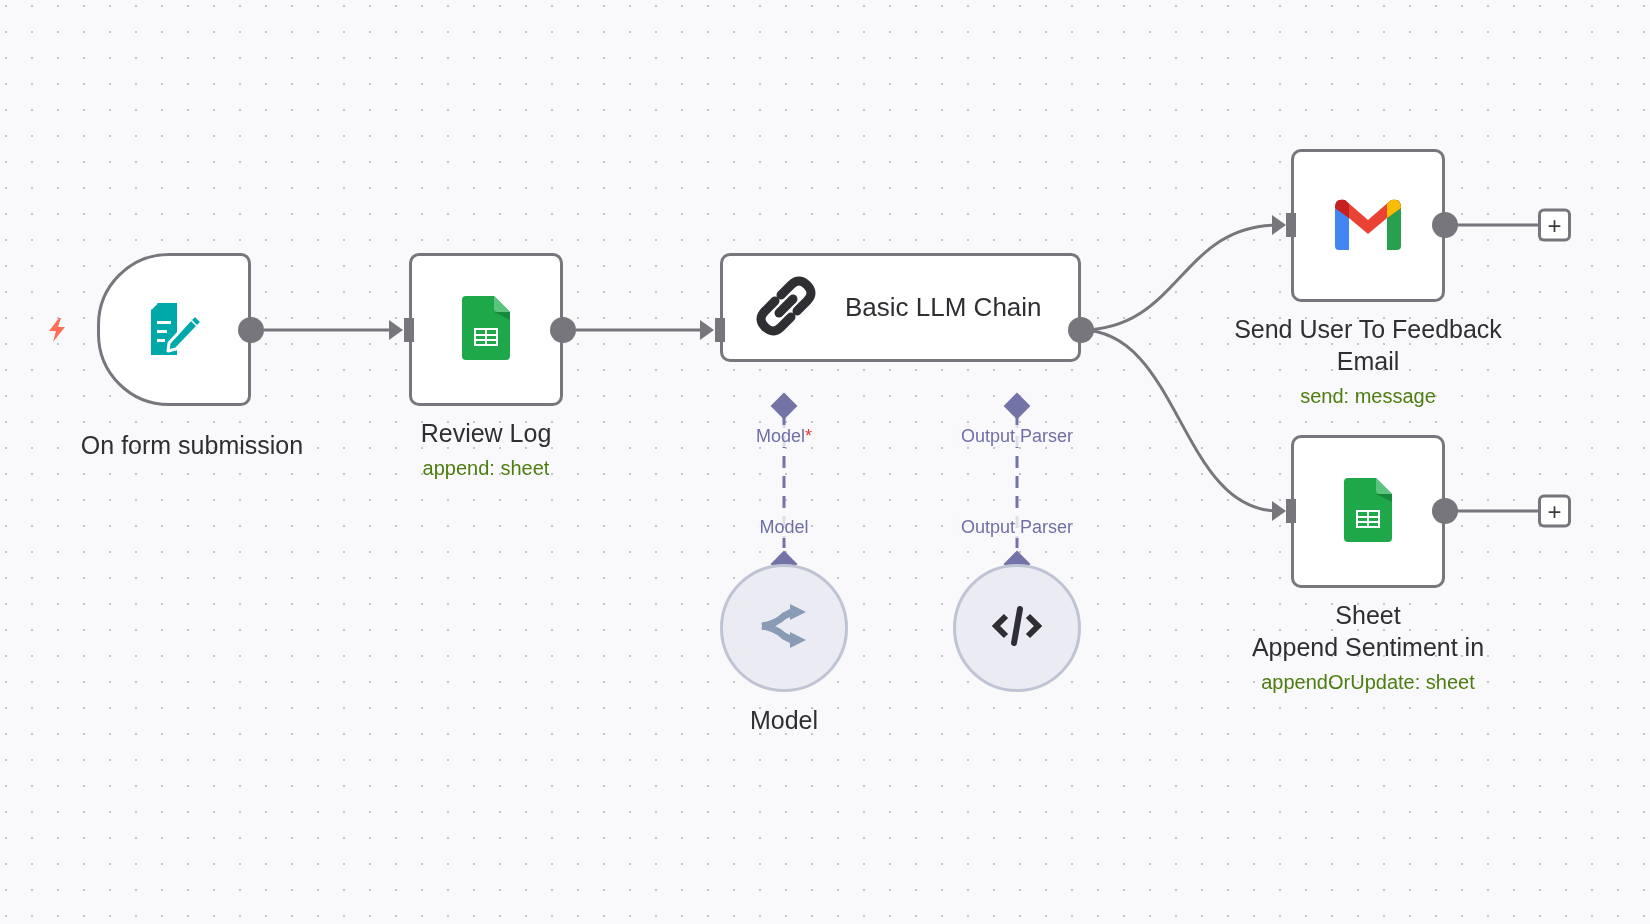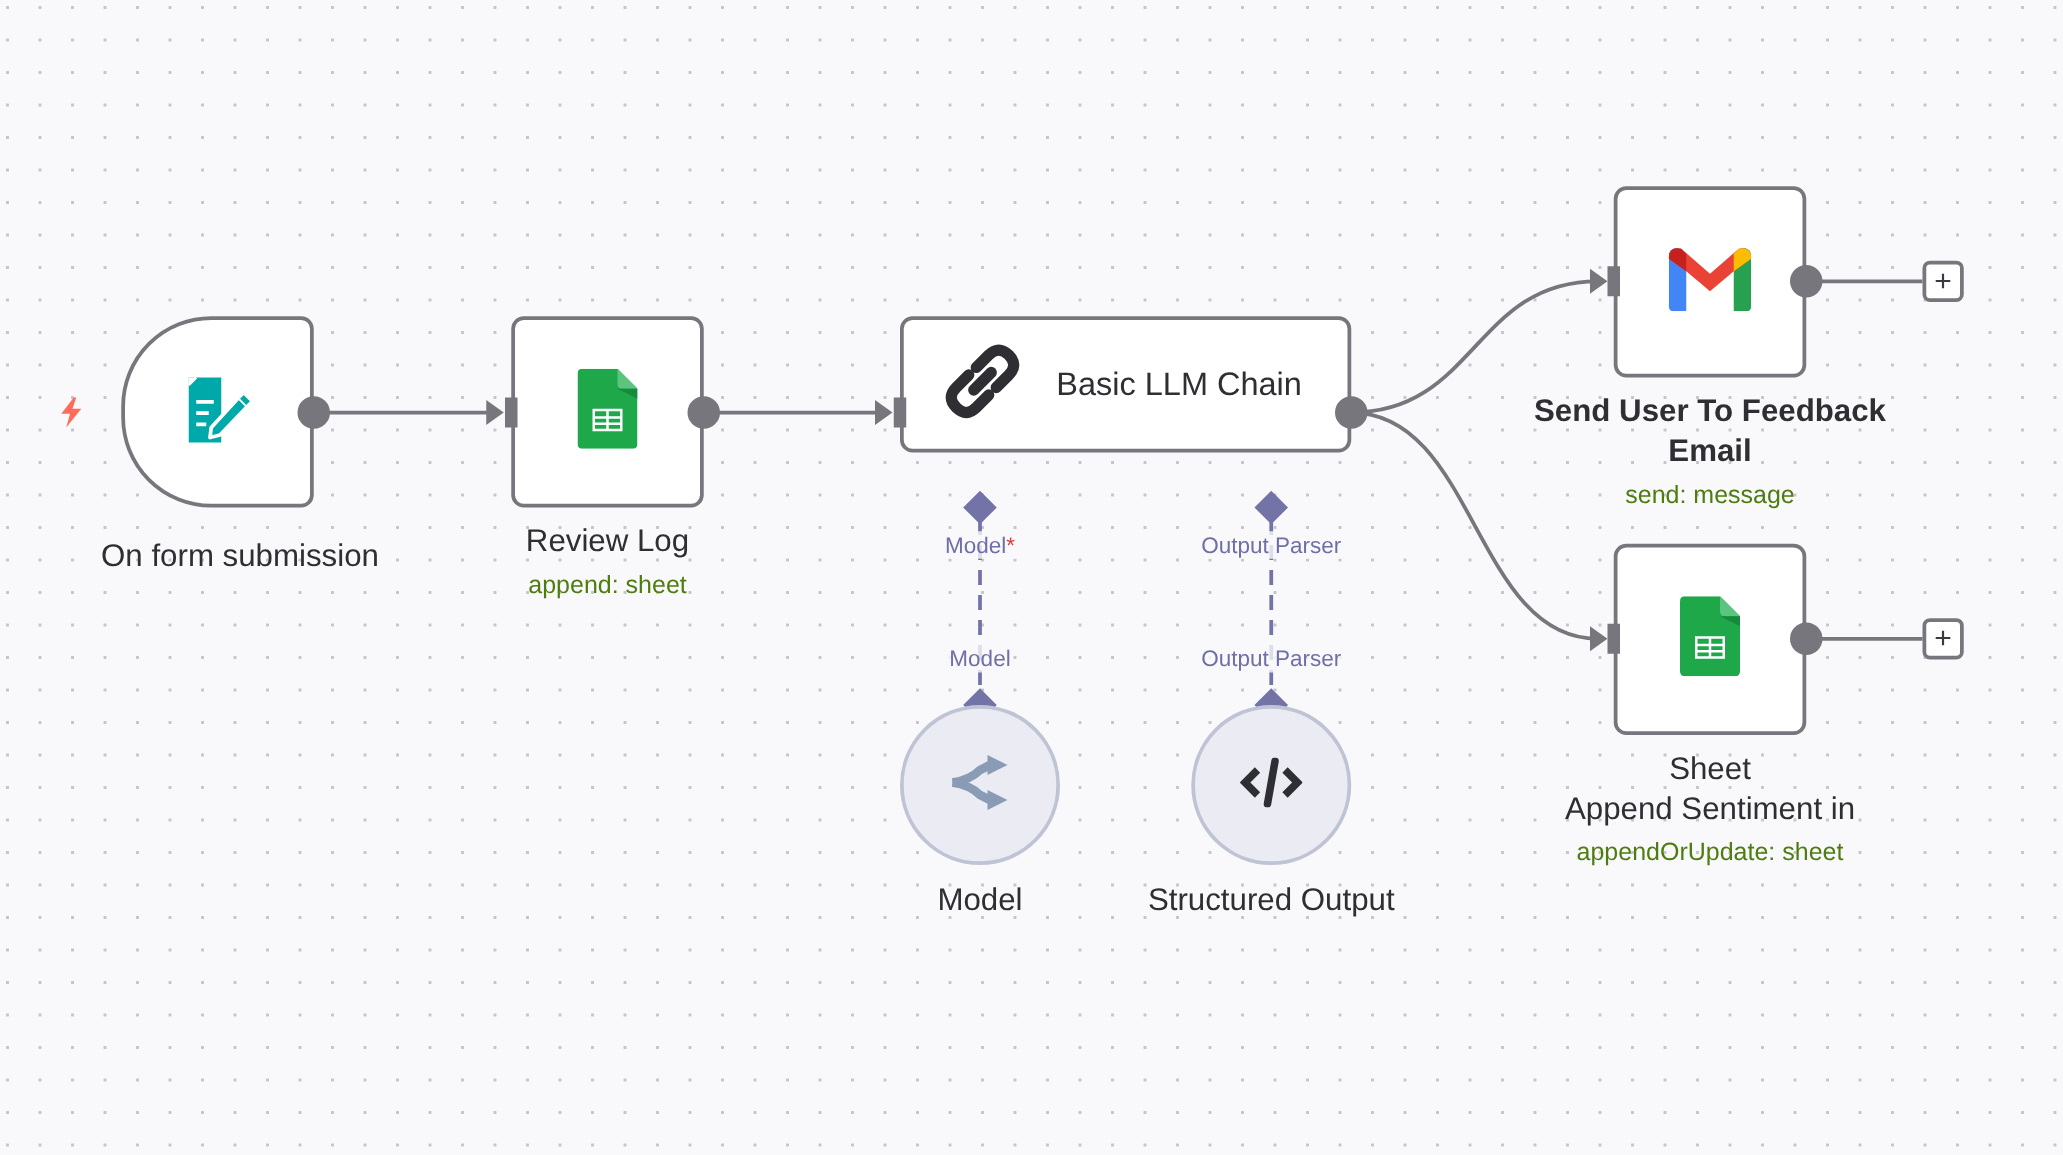--- a/index.html
+++ b/index.html
@@ -163,38 +163,37 @@
 <div class="sub-node" style="left:953px;top:564px;">
   <span>
     <svg width="50" height="40" viewBox="0 0 50 40">
       <path d="M14 10 L4 20 L14 30" stroke="#2e2e33" stroke-width="6" fill="none" stroke-linejoin="miter"></path>
       <path d="M36 10 L46 20 L36 30" stroke="#2e2e33" stroke-width="6" fill="none" stroke-linejoin="miter"></path>
       <path d="M28 3 L22 37" stroke="#2e2e33" stroke-width="6" stroke-linecap="round"></path>
     </svg>
   </span>
 </div>
 <div class="label" style="left:1017px;top:704px;text-align:center;">
-  <div>Structured Output</div>
 </div>
 
 <div class="node" style="left:1291px;top:149px;width:154px;height:153px;">
   <span>
     <svg width="66" height="52" viewBox="0 0 66 52">
       <path d="M0 10 Q0 0 8 2 L14 6 L14 52 L4 52 Q0 52 0 48 Z" fill="#4285f4"></path>
       <path d="M66 10 Q66 0 58 2 L52 6 L52 52 L62 52 Q66 52 66 48 Z" fill="#27a04f"></path>
       <path d="M0 10 Q0 0 10 2 L33 22 L56 2 Q66 0 66 10 L52 20 L33 36 L14 20 Z" fill="#ea4335"></path>
       <path d="M0 10 Q0 0 10 2 L14 6 L14 20 L0 10 Z" fill="#c5221f"></path>
       <path d="M66 10 Q66 0 56 2 L52 6 L52 20 L66 10 Z" fill="#fbbc04"></path>
     </svg>
   </span>
 </div>
 <div class="in-handle" style="left:1291px;top:225px;"></div>
 <div class="out-handle" style="left:1445px;top:225px;"></div>
 <div class="plus-btn" style="left:1538px;top:225px;">+</div>
-<div class="label" style="left:1368px;top:313px;text-align:center;font-weight:bold;">
+<div class="label" style="left:1368px;top:313px;text-align:center;">
   <div>Send User To Feedback</div>
   <div>Email</div>
 </div>
 <div class="sublabel" style="left:1368px;top:384px;">send: message</div>
 
 <div class="node" style="left:1291px;top:435px;width:154px;height:153px;">
   <span>
     <svg width="48" height="64" viewBox="0 0 48 64">
       <path d="M4 0 L32 0 L48 16 L48 60 Q48 64 44 64 L4 64 Q0 64 0 60 L0 4 Q0 0 4 0 Z" fill="#1fa84a"></path>
       <path d="M32 0 L48 16 L36 16 Q32 16 32 12 Z" fill="#5bc47e"></path>

